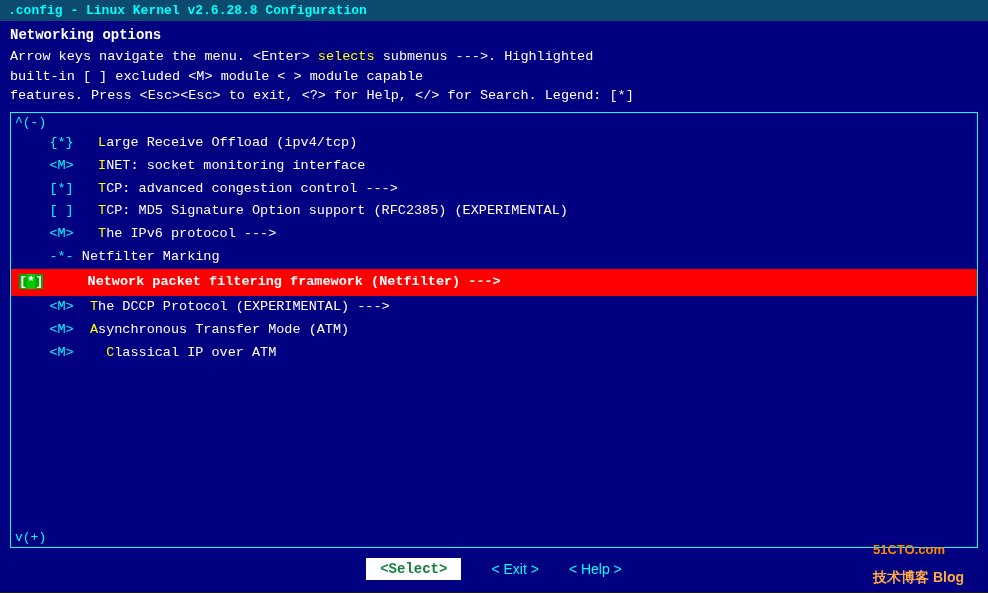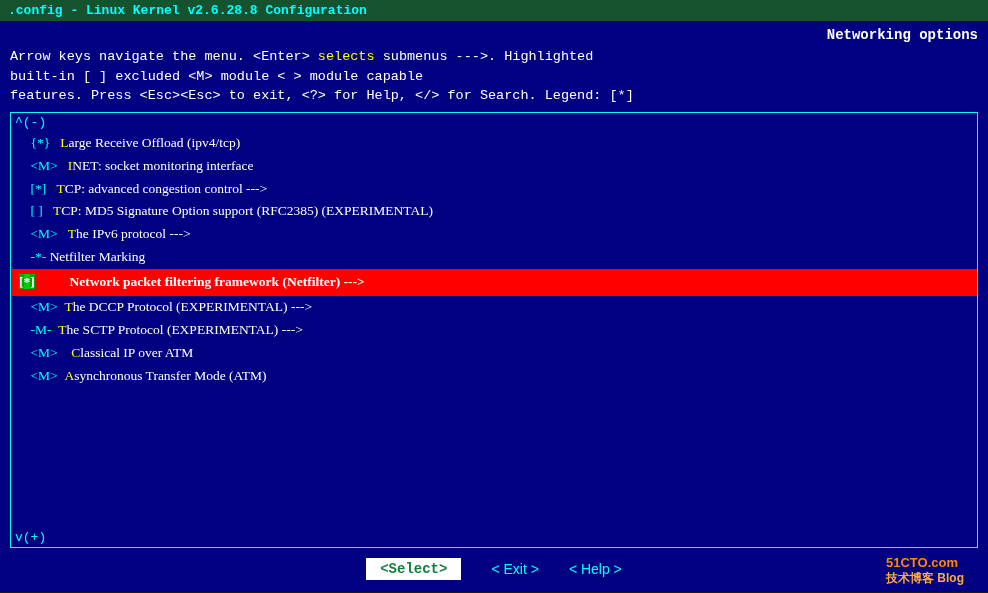--- a/index.html
+++ b/index.html
@@ -6,38 +6,38 @@
     body {
       width: 988px;
       height: 593px;
       background: #1a1a1a;
       font-family: 'Courier New', Courier, monospace;
       font-size: 14px;
       overflow: hidden;
     }
 
     .title-bar {
-      background: #14532d;
+      background: #0c4a6e;
       color: #00ffff;
       padding: 3px 8px;
       font-size: 13px;
       font-weight: bold;
     }
 
     .main-container {
       background: #000080;
       width: 100%;
       height: calc(593px - 22px);
       display: flex;
       flex-direction: column;
       padding: 6px 10px;
     }
 
     .heading-row {
-      text-align: right;
+      text-align: left;
       color: #ffffff;
       font-weight: bold;
       margin-bottom: 4px;
     }
 
     .help-text {
       color: #ffffff;
       line-height: 1.45;
       margin-bottom: 6px;
       font-size: 13.5px;
@@ -54,21 +54,20 @@
 
     .menu-scroll-top {
       color: #00ffff;
       padding: 2px 4px;
       font-size: 13px;
     }
 
     .menu-items {
       flex: 1;
       overflow: hidden;
-      font-family: Liberation Serif, serif;
     }
 
     .menu-item {
       color: #ffffff;
       padding: 1px 6px;
       font-size: 13.5px;
       white-space: nowrap;
       line-height: 1.55;
     }
 
@@ -130,22 +129,23 @@
       position: absolute;
       bottom: 6px;
       right: 24px;
       color: #ff8800;
       font-size: 13px;
       font-family: Arial, sans-serif;
       font-weight: bold;
     }
 
     .watermark-sub {
-      font-size: 12px;
+      font-size: 14px;
       color: #ffaa44;
+      margin-top: 12px;
     }
 
     .cyan { color: #00ffff; }
     .yellow { color: #ffff00; }
     .white { color: #ffffff; }
   </style>
 </head>
 <body>
 
 <div class="title-bar">
@@ -191,27 +191,24 @@
       </div>
 
       <div class="menu-item-highlighted">
         <span class="green-bracket">[<span style="background:#00cc00;color:#ffffff;">*</span>]</span>&nbsp;&nbsp;<span class="text"><strong>Network packet filtering framework (Netfilter)  ---&gt;</strong></span>
       </div>
 
       <div class="menu-item">
         &nbsp;&nbsp;&nbsp;&nbsp;<span class="cyan">&lt;M&gt;</span>&nbsp;&nbsp;<span class="white"><span class="yellow">T</span>he DCCP Protocol (EXPERIMENTAL)  ---&gt;</span>
       </div>
       <div class="menu-item">
-        &nbsp;&nbsp;&nbsp;&nbsp;<span class="cyan">-M-</span>&nbsp;&nbsp;<span class="white"><span class="yellow">T</span>he SCTP Protocol (EXPERIMENTAL)  ---&gt;</span>
+        &nbsp;&nbsp;&nbsp;&nbsp;<span class="cyan">&lt;M&gt;</span>&nbsp;&nbsp;<span class="white"><span class="yellow">A</span>synchronous Transfer Mode (ATM)</span>
       </div>
       <div class="menu-item">
         &nbsp;&nbsp;&nbsp;&nbsp;<span class="cyan">&lt;M&gt;</span>&nbsp;&nbsp;&nbsp;&nbsp;<span class="white"><span class="yellow">C</span>lassical IP over ATM</span>
-      </div>
-      <div class="menu-item">
-        &nbsp;&nbsp;&nbsp;&nbsp;<span class="cyan">&lt;M&gt;</span>&nbsp;&nbsp;<span class="white"><span class="yellow">A</span>synchronous Transfer Mode (ATM)</span>
       </div>
 
     </div>
 
     <div class="menu-scroll-bottom">
       <span>v(+)</span>
     </div>
   </div>
 
   <div class="button-row">

